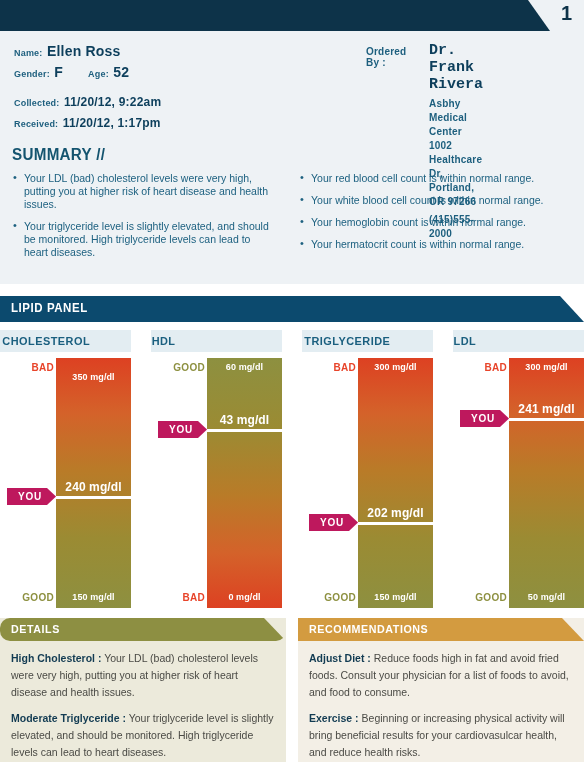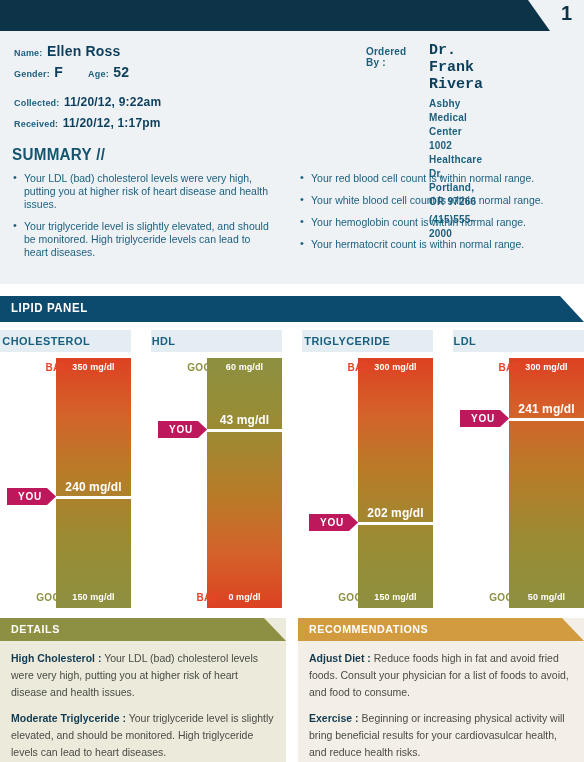--- a/index.html
+++ b/index.html
@@ -129,21 +129,21 @@
   }
   .bar-val.you { font-size: 12px; text-align: center; }
 
   
   .end-lbl {
     position: absolute; right: 0; width: 54px; text-align: right;
     font-size: 10px; font-weight: bold; letter-spacing: 0.3px;
   }
   .end-lbl.bad  { color: #e8442a; }
   .end-lbl.good { color: #8d9040; }
-  .end-anchor { position: absolute; left: 14px; top: 28px; width: 54px; height: 250px; }
+  .end-anchor { position: absolute; left: 0; top: 28px; width: 54px; height: 250px; }
 
   
   .you-tag {
     position: absolute; height: 17px; z-index: 6;
     background: #be185d;
     -webkit-clip-path: polygon(0 0, calc(100% - 9px) 0, 100% 50%, calc(100% - 9px) 100%, 0 100%);
     clip-path: polygon(0 0, calc(100% - 9px) 0, 100% 50%, calc(100% - 9px) 100%, 0 100%);
     display: flex; align-items: center;
   }
   .you-tag span {
@@ -155,20 +155,21 @@
   .bpanel { position: absolute; top: 618px; width: 286px; height: 144px; }
   .bpanel.left  { left: 0;   background: #eceadb; }
   .bpanel.right { left: 298px; background: #f3efe6; }
   .bpanel-head {
     position: absolute; left: 0; top: 0; width: 286px; height: 23px;
   }
   .bpanel.left .bpanel-head {
     background: #8d8f42;
     -webkit-clip-path: polygon(0 0, 264px 0, 286px 23px, 0 23px);
     clip-path: polygon(0 0, 264px 0, 286px 23px, 0 23px);
+    border-radius: 10px;
   }
   .bpanel.right .bpanel-head {
     background: #d39b40;
     -webkit-clip-path: polygon(0 0, 264px 0, 286px 23px, 0 23px);
     clip-path: polygon(0 0, 264px 0, 286px 23px, 0 23px);
   }
   .bpanel-head span {
     position: absolute; left: 11px; top: 5px;
     color: #ffffff; font-size: 11.5px; font-weight: bold; letter-spacing: 0.6px;
     transform: scaleX(0.93); transform-origin: left center;
@@ -239,21 +240,21 @@
   </div>
 
   <div class="charts" id="charts">
       <div class="col" style="left: 0px;">
         <div class="col-head">
           <span>CHOLESTEROL</span>
         </div>
         <div class="bar-wrap">
           <div class="bar-grad grad-down"></div>
           <div class="sep-line" style="top: 138px;"></div>
-          <div class="bar-val" style="top: 4px;">350 mg/dl</div>
+          <div class="bar-val" style="top: 14px;">350 mg/dl</div>
           <div class="bar-val" style="top: 234px;">150 mg/dl</div>
           <div class="bar-val you" style="top: 122px;">240 mg/dl</div>
         </div>
         <div class="end-anchor">
           <div class="end-lbl bad" style="top: 4px;">BAD</div>
           <div class="end-lbl good" style="top: 234px;">GOOD</div>
         </div>
         <div class="you-tag" style="width: 49px; left: 7px; top: 158px;">
           <span>YOU</span>
         </div>

